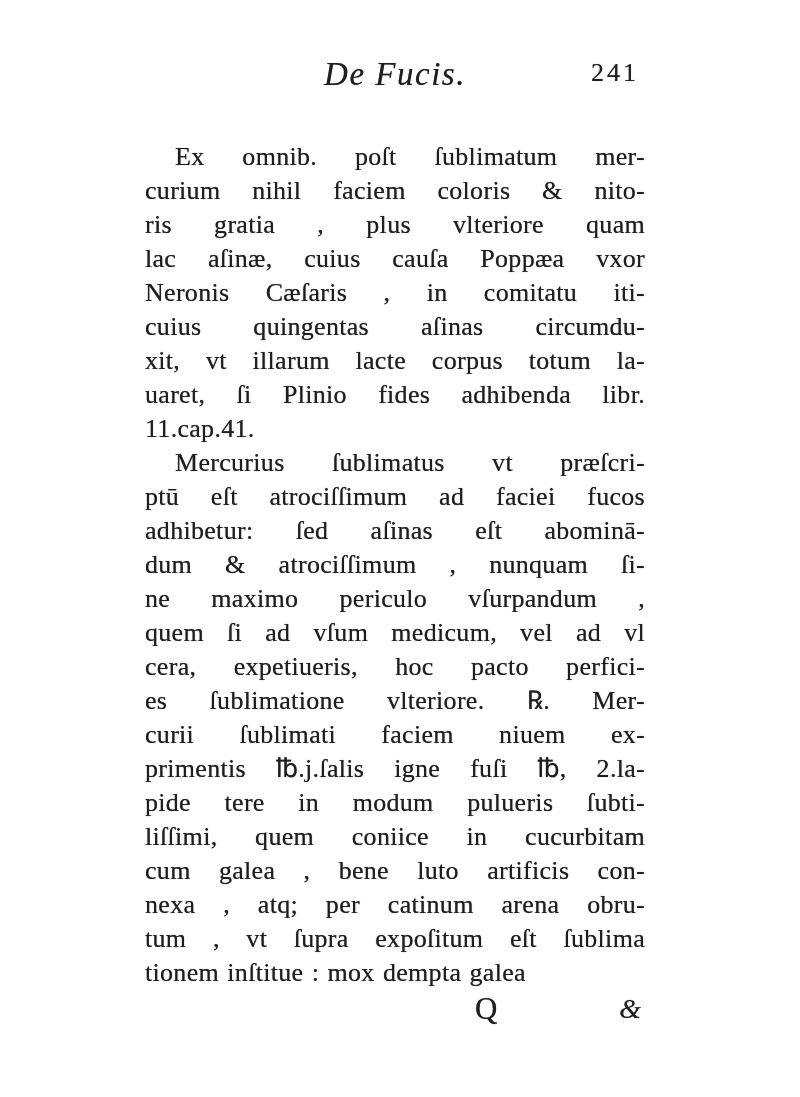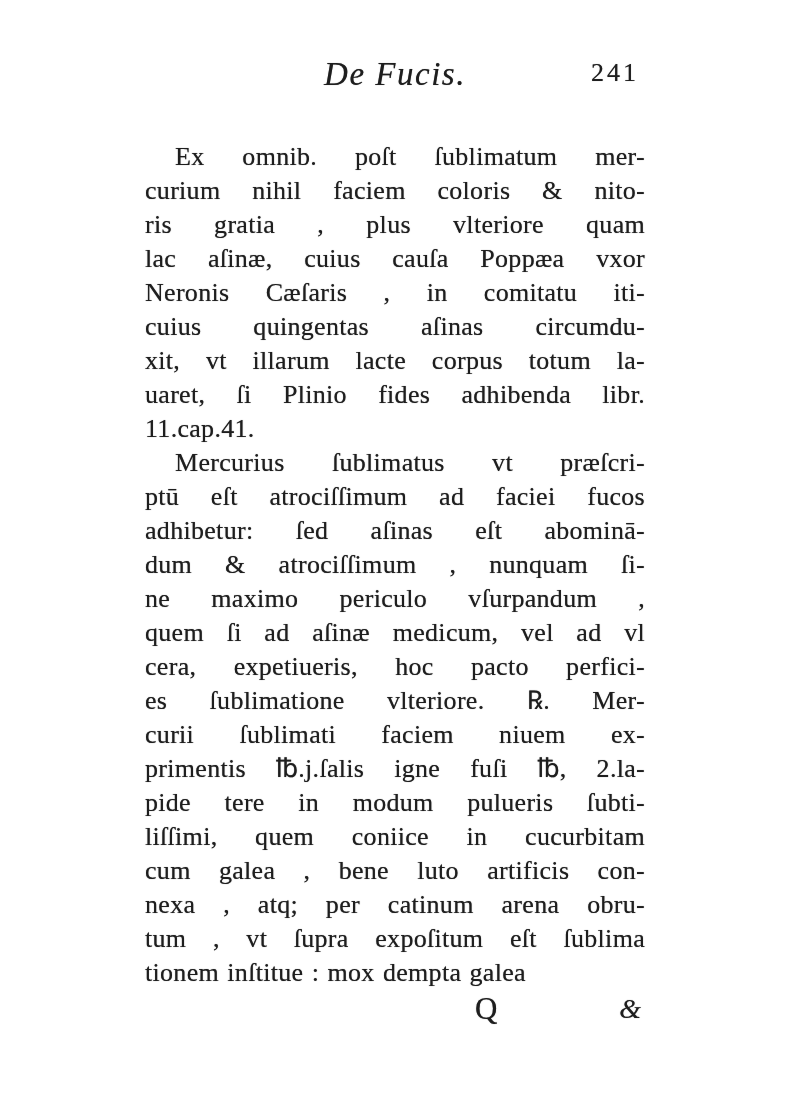--- a/index.html
+++ b/index.html
@@ -109,21 +109,21 @@
         <div class="line">xit, vt illarum lacte corpus totum la-</div>
         <div class="line">uaret, ſi Plinio fides adhibenda libr.</div>
         <div class="line last">11.cap.41.</div>
       </div>
       <div class="paragraph">
         <div class="line first">Mercurius ſublimatus vt præſcri-</div>
         <div class="line">ptū eſt atrociſſimum ad faciei fucos</div>
         <div class="line">adhibetur: ſed aſinas eſt abominā-</div>
         <div class="line">dum &amp; atrociſſimum , nunquam ſi-</div>
         <div class="line">ne maximo periculo vſurpandum ,</div>
-        <div class="line">quem ſi ad aſinæ medicum, vel ad vl</div>
+        <div class="line">quem ſi ad vſum medicum, vel ad vl</div>
         <div class="line">cera, expetiueris, hoc pacto perfici-</div>
         <div class="line">es ſublimatione vlteriore. ℞. Mer-</div>
         <div class="line">curii ſublimati faciem niuem ex-</div>
         <div class="line">primentis ℔.j.ſalis igne fuſi ℔, 2.la-</div>
         <div class="line">pide tere in modum pulueris ſubti-</div>
         <div class="line">liſſimi, quem coniice in cucurbitam</div>
         <div class="line">cum galea , bene luto artificis con-</div>
         <div class="line">nexa , atq; per catinum arena obru-</div>
         <div class="line">tum , vt ſupra expoſitum eſt ſublima</div>
         <div class="line last">tionem inſtitue : mox dempta galea</div>

